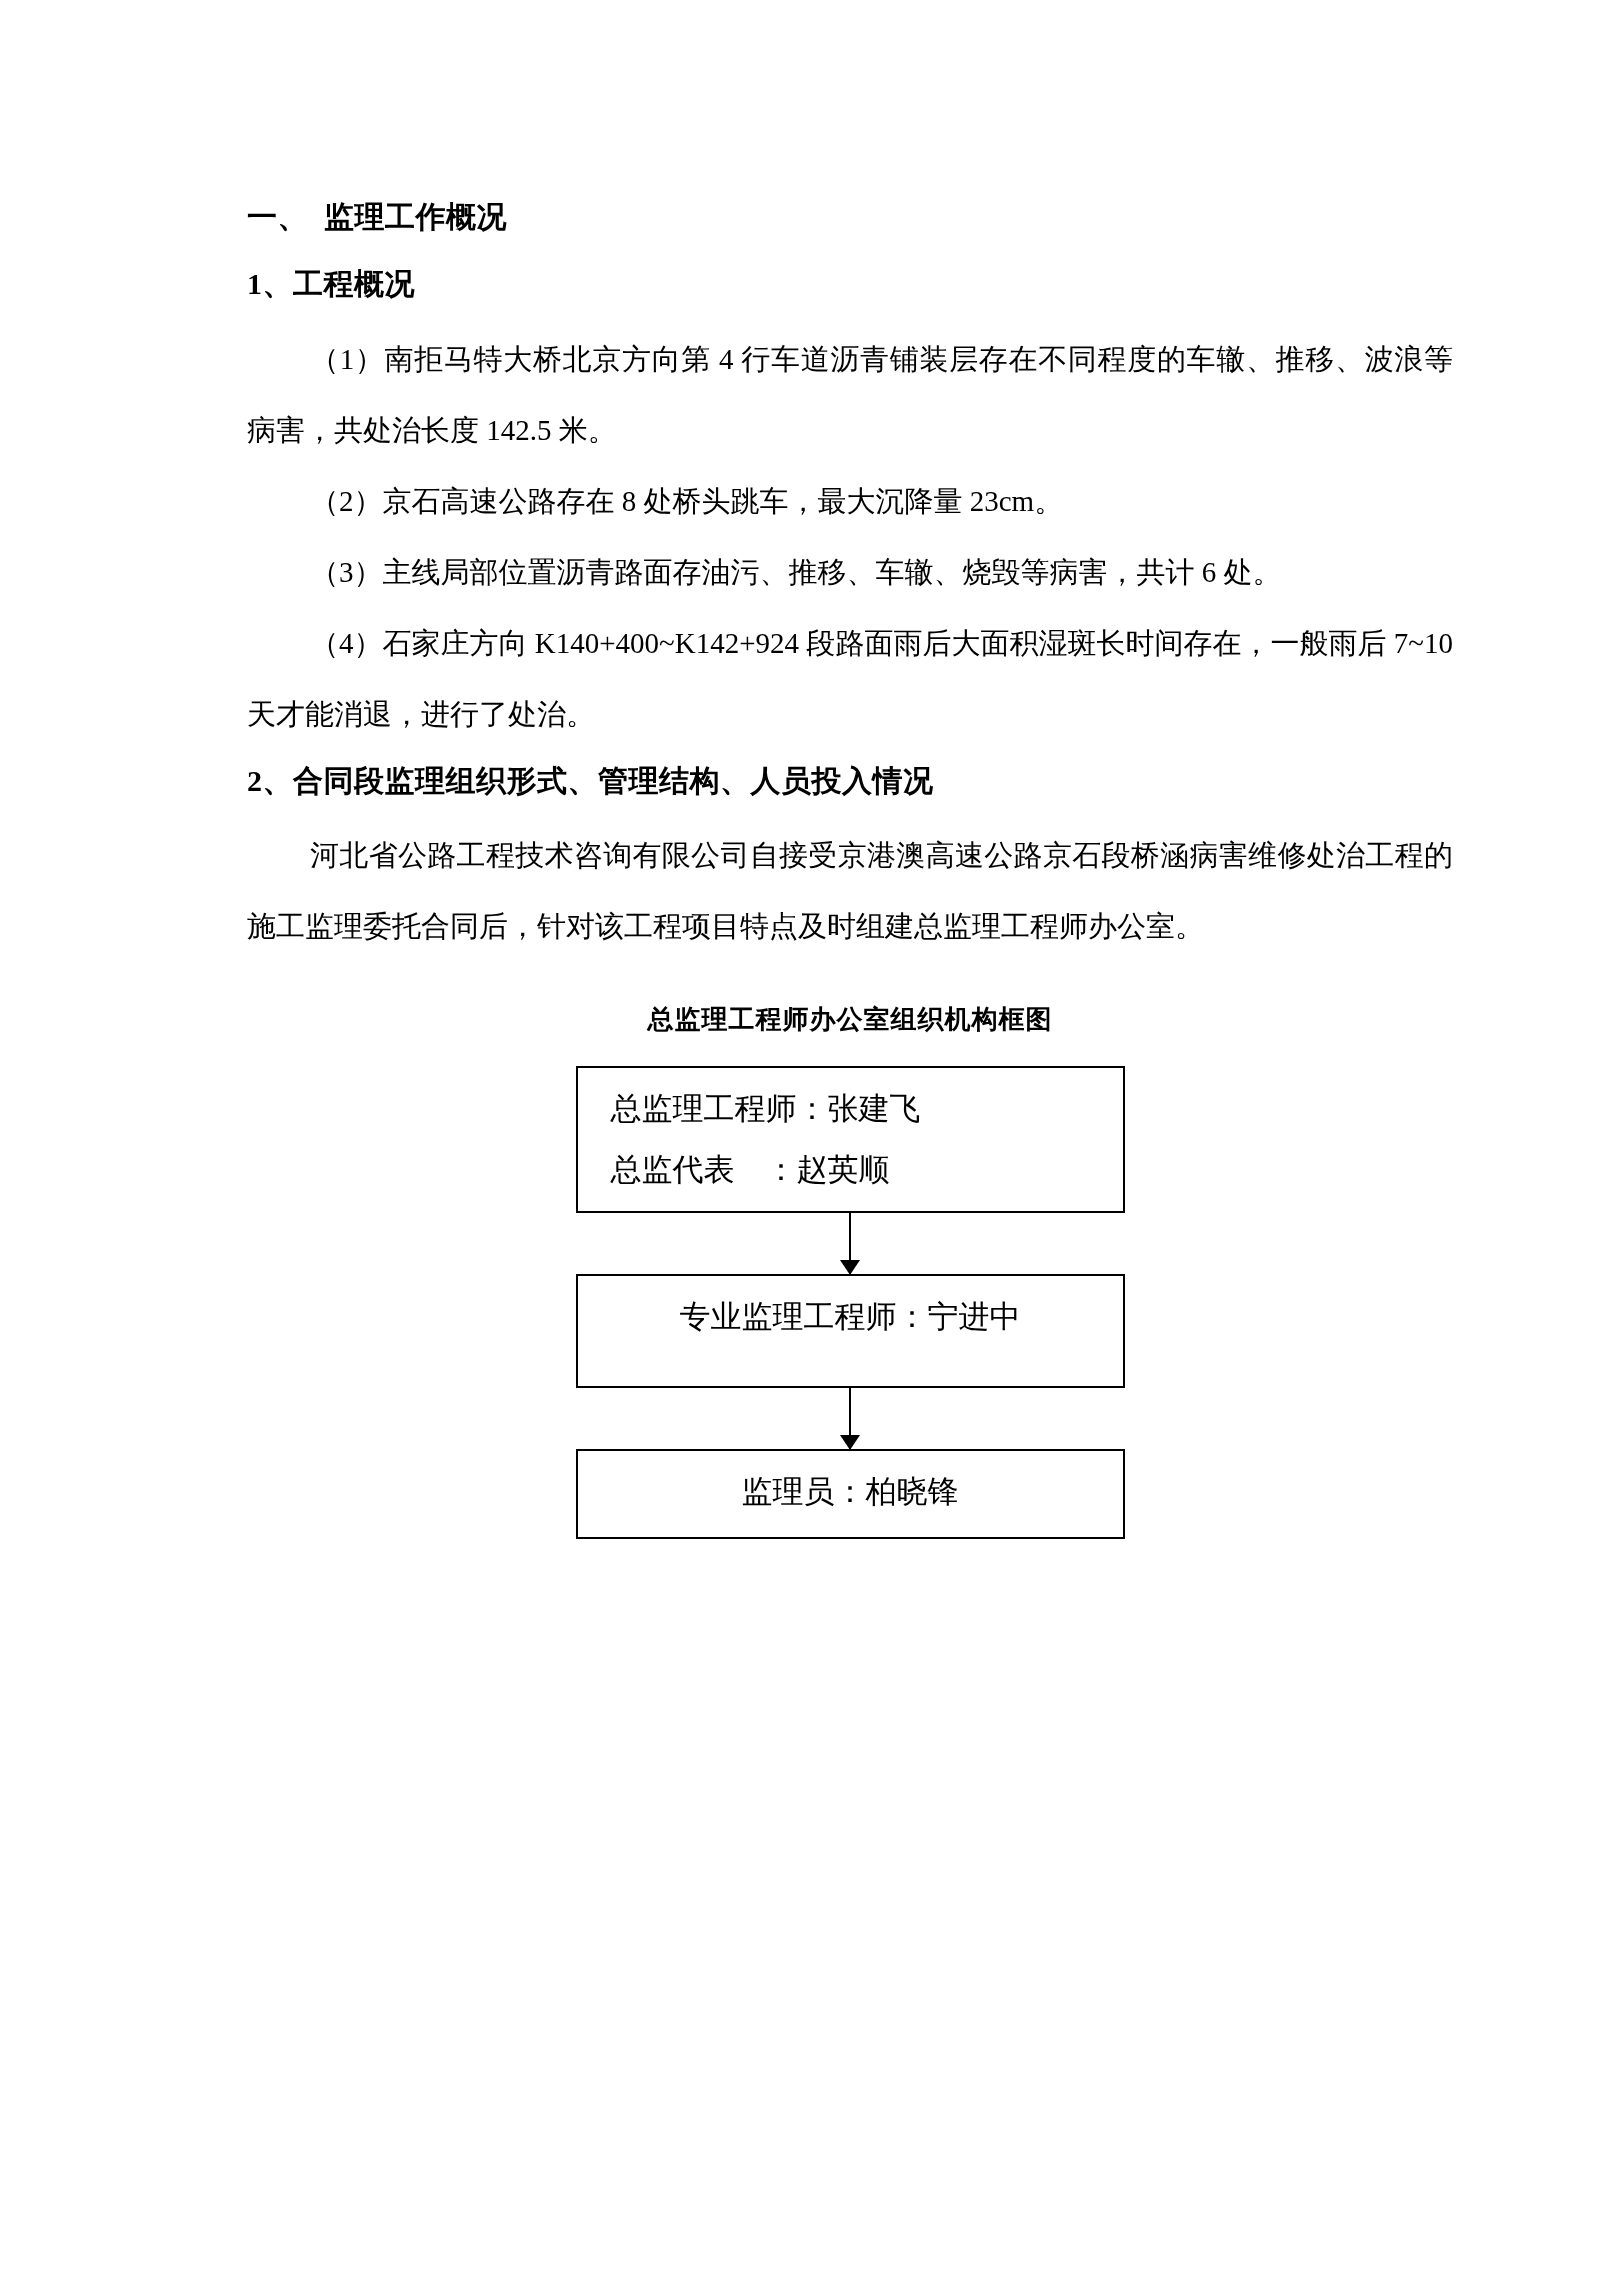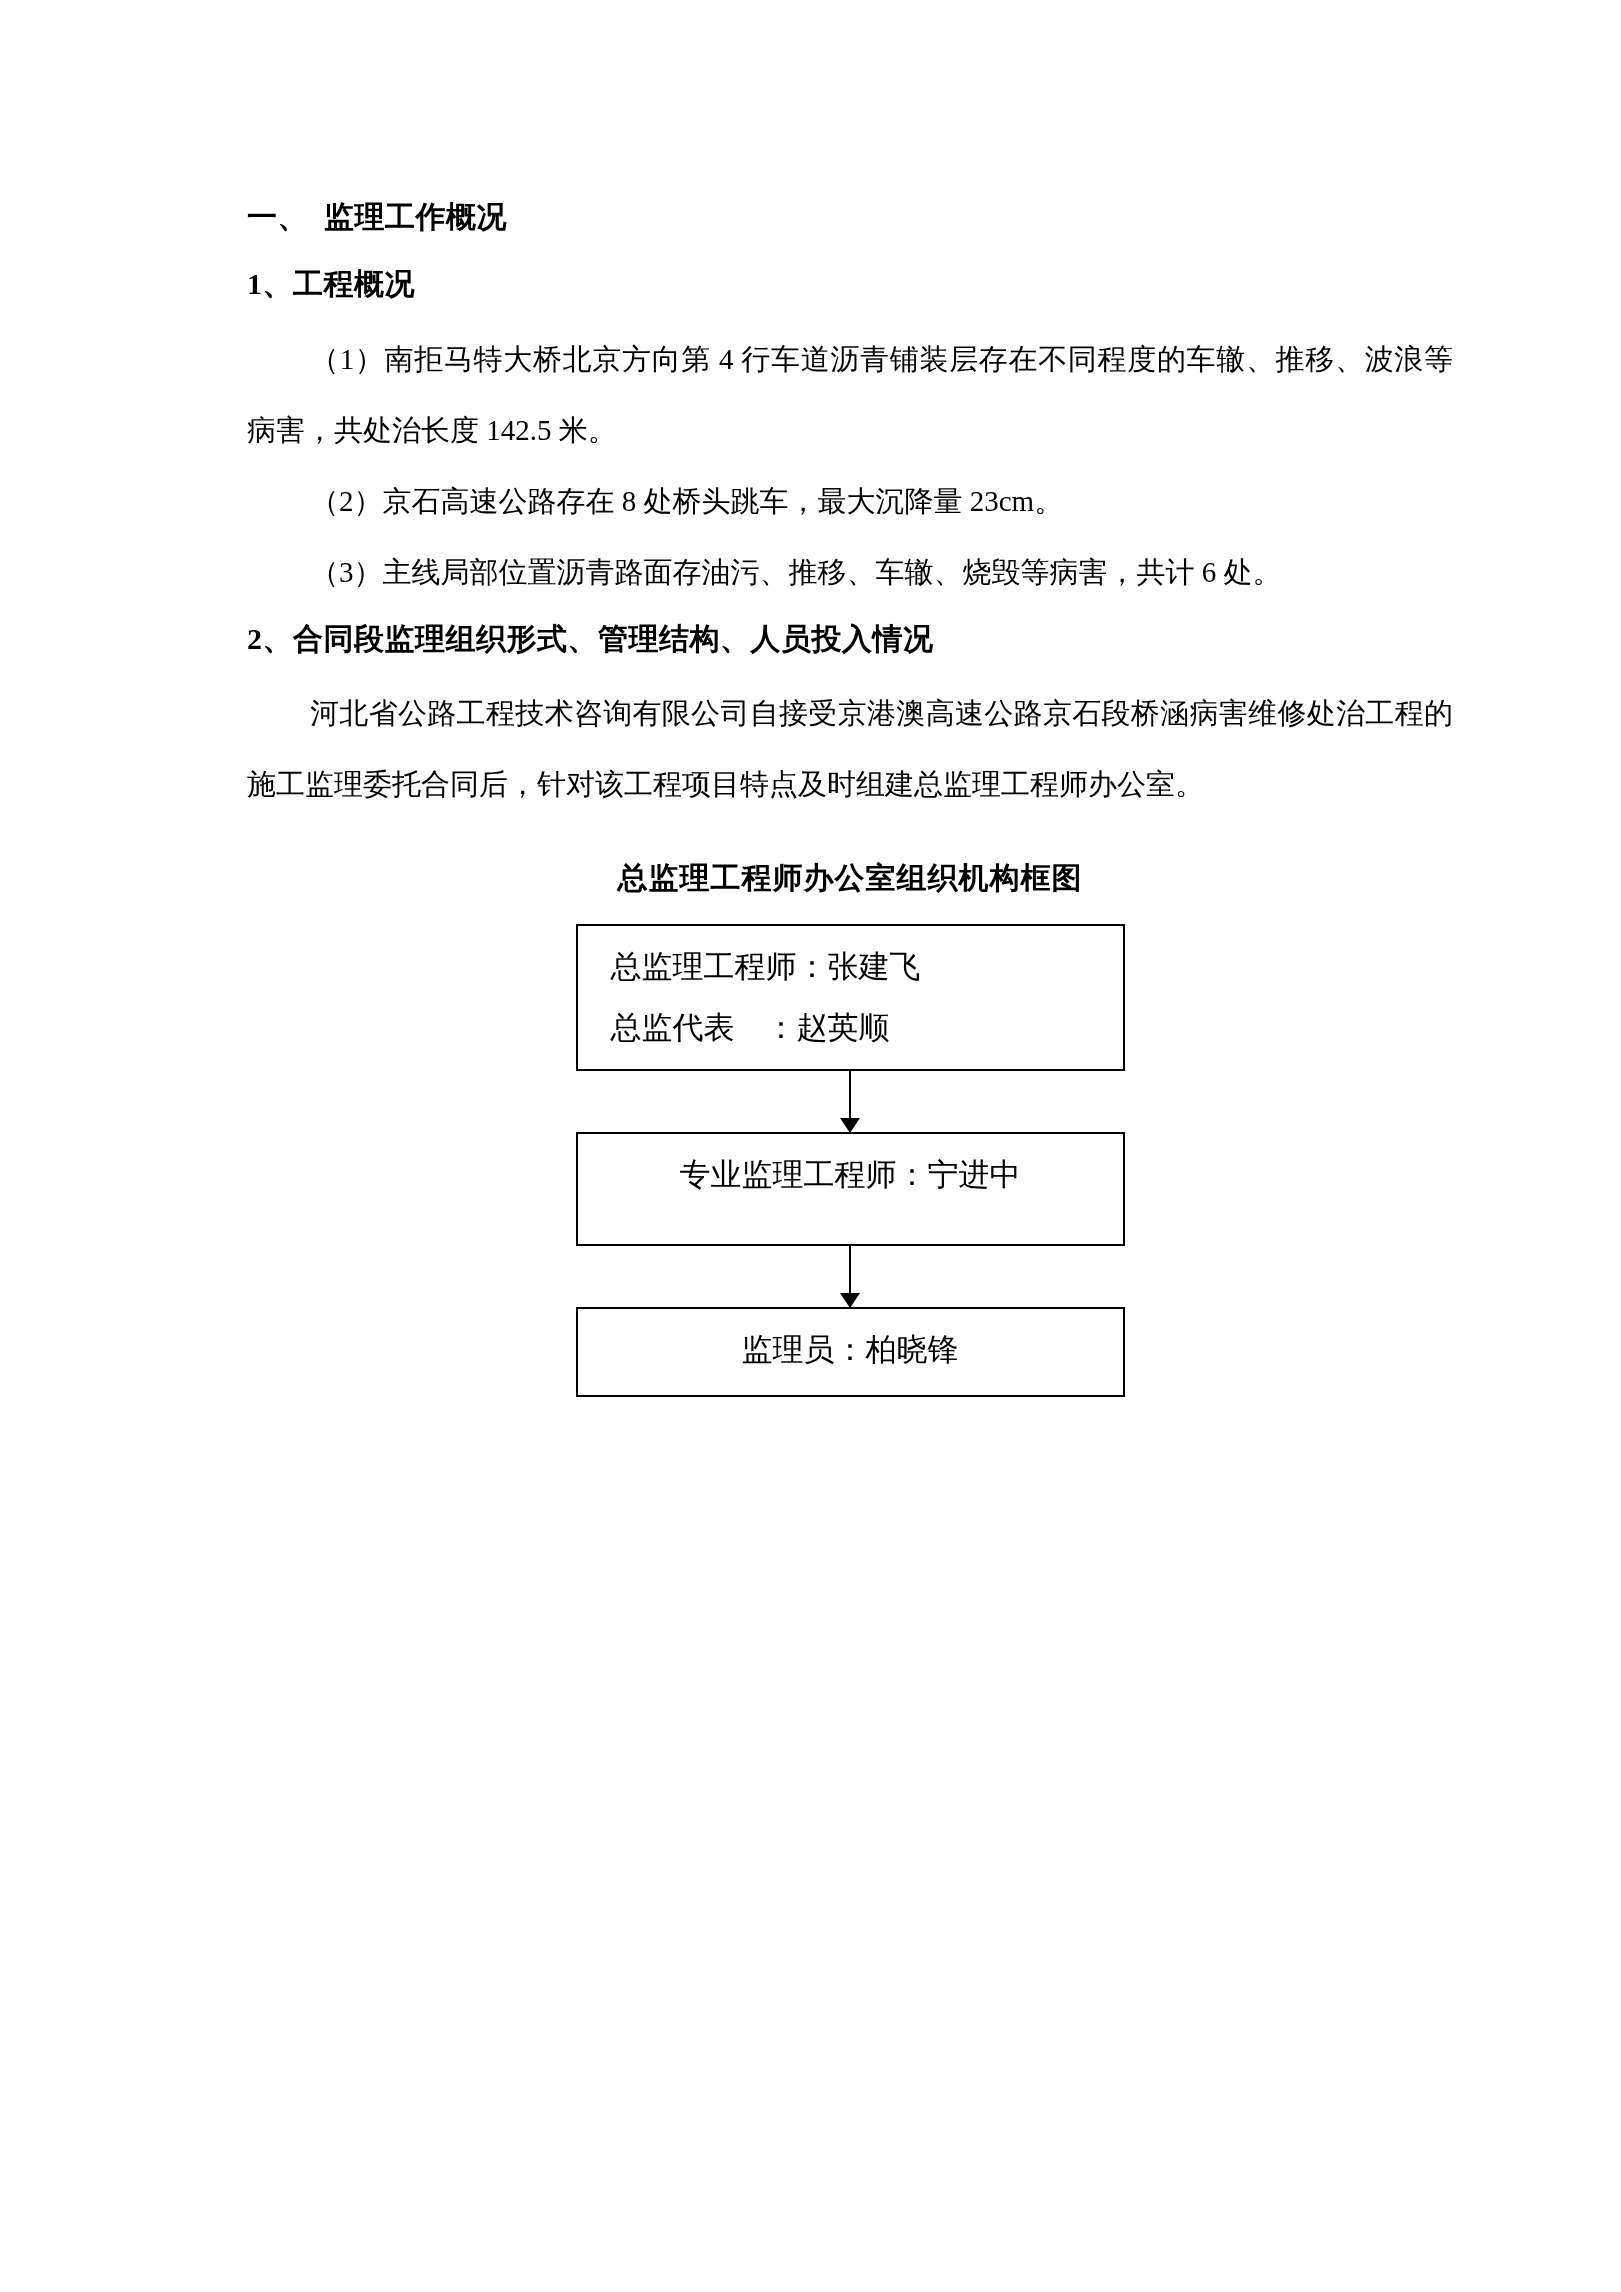--- a/index.html
+++ b/index.html
@@ -49,21 +49,21 @@
   
   .diagram {
     margin-top: 33px;
     width: 1206px;
     display: flex;
     flex-direction: column;
     align-items: center;
   }
   .diagram-title {
     font-weight: bold;
-    font-size: 30px;
+    font-size: 26px;
     line-height: 49px;
     margin-bottom: 21.6px;
     letter-spacing: 1px;
   }
   .box {
     border: 2.9px solid #000;
     box-sizing: border-box;
     width: 549px;
     display: flex;
     flex-direction: column;
@@ -111,20 +111,21 @@
 
     <div class="h-line">1、工程概况</div>
 
 
     <p class="para">（1）南拒马特大桥北京方向第 4 行车道沥青铺装层存在不同程度的车辙、推移、波浪等病害，共处治长度 142.5 米。</p>
 
     <p class="para">（2）京石高速公路存在 8 处桥头跳车，最大沉降量 23cm。</p>
 
     <p class="para">（3）主线局部位置沥青路面存油污、推移、车辙、烧毁等病害，共计 6 处。</p>
 
+    <p class="para">（4）石家庄方向 K140+400~K142+924 段路面雨后大面积湿斑长时间存在，一般雨后 7~10 天才能消退，进行了处治。</p>
 
     <div class="h-line">2、合同段监理组织形式、管理结构、人员投入情况</div>
 
     <p class="para">河北省公路工程技术咨询有限公司自接受京港澳高速公路京石段桥涵病害维修处治工程的施工监理委托合同后，针对该工程项目特点及时组建总监理工程师办公室。</p>
 
     <div class="diagram">
       <div class="diagram-title">总监理工程师办公室组织机构框图</div>
 
       <div class="box box1">
         <div class="box-line">总监理工程师：张建飞</div>

